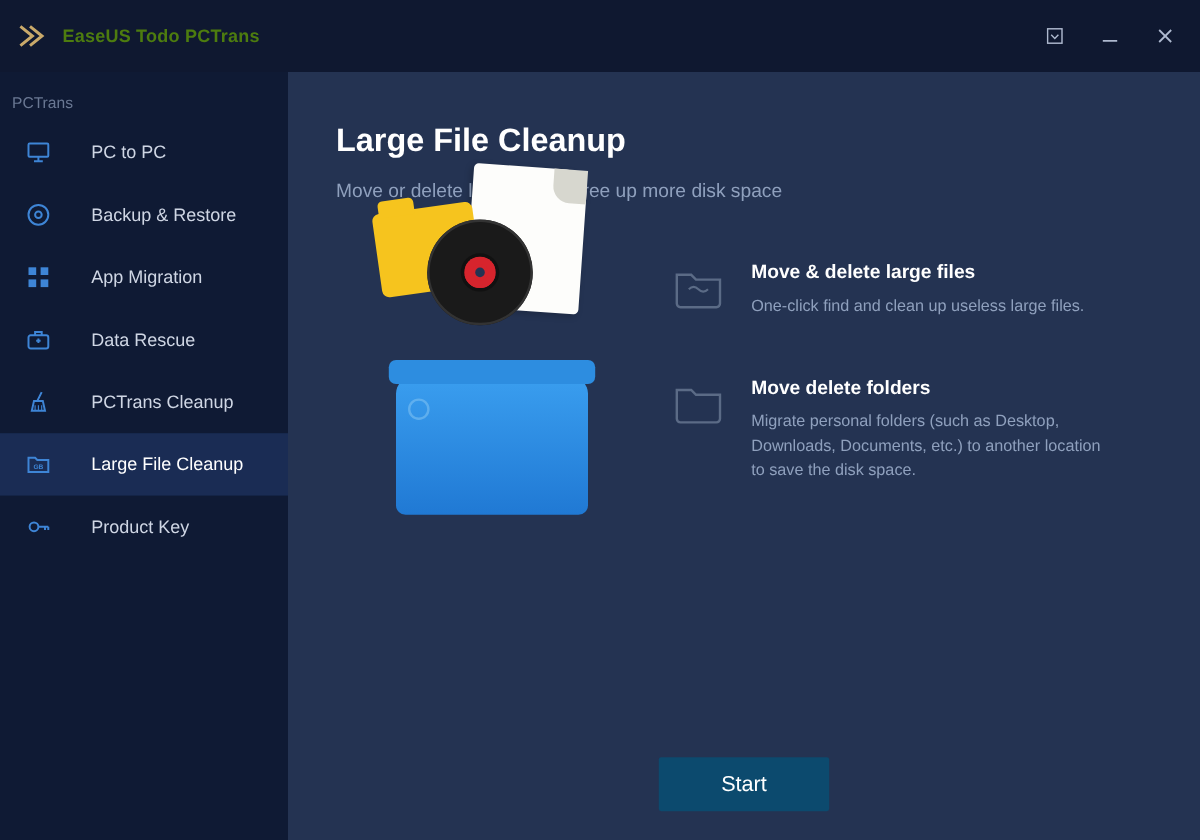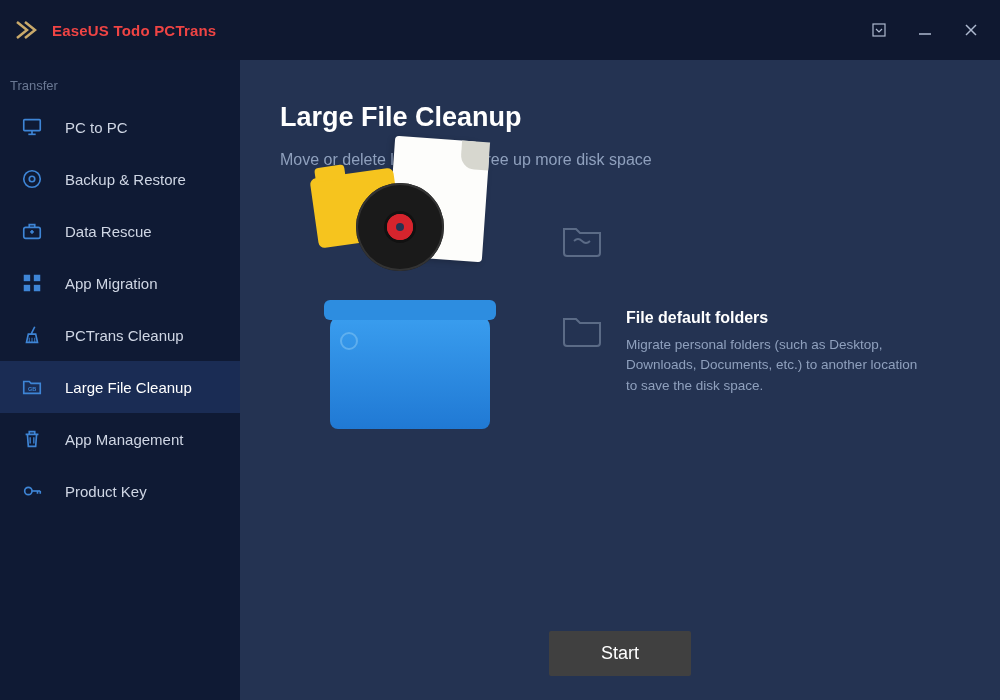--- a/index.html
+++ b/index.html
@@ -1,40 +1,40 @@
 <!DOCTYPE html>
 <html><head>
 <meta charset="utf-8">
 <style>
   * { margin: 0; padding: 0; box-sizing: border-box; font-family: "Segoe UI", -apple-system, sans-serif; }
   body { width: 1000px; height: 700px; background: #1a2540; overflow: hidden; color: #c9d1e0; }
   .titlebar { height: 60px; display: flex; align-items: center; padding: 0 14px; background: #0f1830; }
   .logo { display: flex; align-items: center; gap: 10px; }
   .logo-mark { width: 28px; height: 28px; display: flex; align-items: center; justify-content: center; }
-  .app-title { color: #ef4444; font-size: 15px; font-weight: 600; letter-spacing: .2px; }
+  .app-title { color: #4d7c0f; font-size: 15px; font-weight: 600; letter-spacing: .2px; }
   .win-controls { margin-left: auto; display: flex; gap: 28px; align-items: center; padding-right: 6px; }
   .win-btn { width: 18px; height: 18px; display: flex; align-items: center; justify-content: center; cursor: pointer; color: #aeb9cf; }
   .app-body { display: flex; height: calc(700px - 60px); }
   .sidebar { width: 240px; background: #0f1a34; padding-top: 6px; }
   .section-label { font-size: 13px; color: #6a7893; padding: 12px 10px 8px 10px; }
-  .nav-item { display: flex; align-items: center; gap: 21px; padding: 14px 20px; font-size: 15px; color: #cfd6e4; cursor: pointer; }
+  .nav-item { display: flex; align-items: center; gap: 32px; padding: 14px 20px; font-size: 15px; color: #cfd6e4; cursor: pointer; }
   .nav-item.selected { background: #1a2c54; color: #ffffff; }
   .nav-icon { width: 24px; height: 24px; display: flex; align-items: center; justify-content: center; color: #3e85d6; flex-shrink: 0; }
   .main { flex: 1; background: #243352; padding: 42px 40px 0 40px; display: flex; flex-direction: column; }
   .page-title { font-size: 27px; font-weight: 600; color: #ffffff; margin-bottom: 18px; }
   .page-subtitle { font-size: 16px; color: #8fa0bd; margin-bottom: 40px; }
   .content-row { display: flex; gap: 50px; align-items: flex-start; }
   .illus { width: 200px; height: 210px; flex-shrink: 0; position: relative; margin-left: 30px; margin-top: 10px;}
   .features { flex: 1; display: flex; flex-direction: column; gap: 50px; padding-top: 10px;}
   .feature { display: flex; gap: 22px; align-items: flex-start; }
   .feat-icon { width: 44px; height: 40px; flex-shrink: 0; display:flex; align-items:center; justify-content:center;}
   .feat-title { font-size: 16px; font-weight: 600; color: #ffffff; margin-bottom: 8px; }
   .feat-desc { font-size: 13.5px; color: #8fa0bd; line-height: 1.5; max-width: 300px;}
   .start-row { display:flex; justify-content:center; margin-top: auto; margin-bottom: 24px;}
-  .start-btn { background: #404040; color: #fff; font-size: 18px; font-weight: 500; border: none; padding: 12px 52px; border-radius: 2px; cursor: pointer; }
+  .start-btn { background: #0c4a6e; color: #fff; font-size: 18px; font-weight: 500; border: none; padding: 12px 52px; border-radius: 2px; cursor: pointer; }
   
   .box { position:absolute; left:20px; bottom:0; width:160px; height:115px; background: linear-gradient(180deg,#3a9eef,#2079d4); border-radius: 14px 14px 8px 8px; }
   .box::before { content:""; position:absolute; top:-14px; left:-6px; right:-6px; height:20px; background:#2d8de0; border-radius:6px;}
   .recycle { position:absolute; left:10px; top:18px; width:18px; height:18px; border:2px solid #7cc0f2; border-radius:50%; opacity:.6;}
   .paper { position:absolute; right:24px; top:-80px; width:95px; height:120px; background:#fdfdfb; border-radius:4px 18px 4px 4px; transform:rotate(4deg); box-shadow: -2px 2px 6px rgba(0,0,0,.2);}
   .paper::after{content:"";position:absolute;top:0;right:0;width:28px;height:28px;background:#d7d7cf;border-radius:0 0 0 14px;}
   .folder { position:absolute; left:4px; top:-46px; width:84px; height:70px; background:#f6c41e; border-radius:6px; transform:rotate(-8deg);}
   .folder::before{content:"";position:absolute;top:-10px;left:6px;width:30px;height:14px;background:#f6c41e;border-radius:4px 4px 0 0;}
   .disc { position:absolute; left:46px; top:-36px; width:88px; height:88px; background:#1a1a1a; border-radius:50%; box-shadow: inset 0 0 0 2px #333;}
   .disc::after{content:"";position:absolute;top:50%;left:50%;width:26px;height:26px;background:#d6242d;border-radius:50%;transform:translate(-50%,-50%);box-shadow: inset 0 0 0 6px #d6242d, 0 0 0 3px #111;}
@@ -70,67 +70,67 @@
           <line x1="2" y1="2" x2="12" y2="12" stroke="#aeb9cf" stroke-width="1.5"></line>
           <line x1="12" y1="2" x2="2" y2="12" stroke="#aeb9cf" stroke-width="1.5"></line>
         </svg>
     </span>
   </div>
 </div>
 
 <div class="app-body">
   <div class="sidebar">
 
-    <div class="section-label">Transfer</div>
+    <div class="section-label">PCTrans</div>
 
     <div class="nav-item">
       <span class="nav-icon">
         <svg width="22" height="22" viewBox="0 0 24 24">
             <rect x="3" y="4" width="18" height="12" rx="1" fill="none" stroke="#3e85d6" stroke-width="1.8"></rect>
             <line x1="8" y1="20" x2="16" y2="20" stroke="#3e85d6" stroke-width="1.8"></line>
             <line x1="12" y1="16" x2="12" y2="20" stroke="#3e85d6" stroke-width="1.8"></line>
           </svg>
       </span>
       <span>PC to PC</span>
     </div>
 
     <div class="nav-item">
       <span class="nav-icon">
         <svg width="22" height="22" viewBox="0 0 24 24">
             <circle cx="12" cy="12" r="9" fill="none" stroke="#3e85d6" stroke-width="1.8"></circle>
             <circle cx="12" cy="12" r="3" fill="none" stroke="#3e85d6" stroke-width="1.8"></circle>
           </svg>
       </span>
       <span>Backup &amp; Restore</span>
+    </div>
+
+    <div class="nav-item">
+      <span class="nav-icon">
+        <svg width="22" height="22" viewBox="0 0 24 24">
+            <rect x="3" y="3" width="7" height="7" fill="#3e85d6"></rect>
+            <rect x="14" y="3" width="7" height="7" fill="#3e85d6"></rect>
+            <rect x="3" y="14" width="7" height="7" fill="#3e85d6"></rect>
+            <rect x="14" y="14" width="7" height="7" fill="#3e85d6"></rect>
+          </svg>
+      </span>
+      <span>App Migration</span>
     </div>
 
     <div class="nav-item">
       <span class="nav-icon">
         <svg width="22" height="22" viewBox="0 0 24 24">
             <rect x="3" y="8" width="18" height="12" rx="2" fill="none" stroke="#3e85d6" stroke-width="1.8"></rect>
             <path d="M9 8 V5 h6 v3" fill="none" stroke="#3e85d6" stroke-width="1.8"></path>
             <line x1="10" y1="13" x2="14" y2="13" stroke="#3e85d6" stroke-width="1.8"></line>
             <line x1="12" y1="11" x2="12" y2="15" stroke="#3e85d6" stroke-width="1.8"></line>
           </svg>
       </span>
       <span>Data Rescue</span>
     </div>
 
-    <div class="nav-item">
-      <span class="nav-icon">
-        <svg width="22" height="22" viewBox="0 0 24 24">
-            <rect x="3" y="3" width="7" height="7" fill="#3e85d6"></rect>
-            <rect x="14" y="3" width="7" height="7" fill="#3e85d6"></rect>
-            <rect x="3" y="14" width="7" height="7" fill="#3e85d6"></rect>
-            <rect x="14" y="14" width="7" height="7" fill="#3e85d6"></rect>
-          </svg>
-      </span>
-      <span>App Migration</span>
-    </div>
-
 
     <div class="nav-item">
       <span class="nav-icon">
         <svg width="22" height="22" viewBox="0 0 24 24">
             <path d="M15 3 L11 11 M8 11 h8 l2 9 H6 z" fill="none" stroke="#3e85d6" stroke-width="1.8"></path>
             <line x1="9" y1="15" x2="9" y2="20" stroke="#3e85d6" stroke-width="1"></line>
             <line x1="12" y1="15" x2="12" y2="20" stroke="#3e85d6" stroke-width="1"></line>
             <line x1="15" y1="15" x2="15" y2="20" stroke="#3e85d6" stroke-width="1"></line>
           </svg>
       </span>
@@ -140,30 +140,20 @@
     <div class="nav-item selected">
       <span class="nav-icon">
         <svg width="22" height="22" viewBox="0 0 24 24">
             <path d="M3 6 h6 l2 2 h10 v11 H3 z" fill="none" stroke="#3e85d6" stroke-width="1.8"></path>
             <text x="12" y="16" font-size="6" fill="#3e85d6" text-anchor="middle" font-weight="bold">GB</text>
           </svg>
       </span>
       <span>Large File Cleanup</span>
     </div>
 
-    <div class="nav-item">
-      <span class="nav-icon">
-        <svg width="22" height="22" viewBox="0 0 24 24">
-            <path d="M5 7 h14 M9 7 V4 h6 v3 M7 7 l1 13 h8 l1-13" fill="none" stroke="#3e85d6" stroke-width="1.8"></path>
-            <line x1="10" y1="10" x2="10" y2="17" stroke="#3e85d6" stroke-width="1.4"></line>
-            <line x1="14" y1="10" x2="14" y2="17" stroke="#3e85d6" stroke-width="1.4"></line>
-          </svg>
-      </span>
-      <span>App Management</span>
-    </div>
 
 
     <div class="nav-item">
       <span class="nav-icon">
         <svg width="22" height="22" viewBox="0 0 24 24">
             <circle cx="8" cy="12" r="4" fill="none" stroke="#3e85d6" stroke-width="1.8"></circle>
             <line x1="12" y1="12" x2="21" y2="12" stroke="#3e85d6" stroke-width="1.8"></line>
             <line x1="18" y1="12" x2="18" y2="15" stroke="#3e85d6" stroke-width="1.8"></line>
             <line x1="21" y1="12" x2="21" y2="15" stroke="#3e85d6" stroke-width="1.8"></line>
           </svg>
@@ -190,30 +180,34 @@
       </div>
 
       <div class="features">
         <div class="feature">
           <span class="feat-icon">
             <svg width="44" height="40" viewBox="0 0 44 40">
                 <path d="M4 10 h12 l4 4 h20 v20 a3 3 0 0 1 -3 3 H7 a3 3 0 0 1 -3 -3 z" fill="none" stroke="#5b6b86" stroke-width="2"></path>
                 <path d="M14 22 q4 -4 8 0 q4 4 8 0" fill="none" stroke="#5b6b86" stroke-width="1.8"></path>
               </svg>
           </span>
+          <div>
+            <div class="feat-title">Move &amp; delete large files</div>
+            <div class="feat-desc">One-click find and clean up useless large files.</div>
+          </div>
         </div>
 
         <div class="feature">
           <span class="feat-icon">
             <svg width="44" height="40" viewBox="0 0 44 40">
                 <path d="M4 10 h12 l4 4 h20 v20 a3 3 0 0 1 -3 3 H7 a3 3 0 0 1 -3 -3 z" fill="none" stroke="#5b6b86" stroke-width="2"></path>
               </svg>
           </span>
           <div>
-            <div class="feat-title">File default folders</div>
+            <div class="feat-title">Move delete folders</div>
             <div class="feat-desc">Migrate personal folders (such as Desktop, Downloads, Documents, etc.) to another location to save the disk space.</div>
           </div>
         </div>
       </div>
     </div>
 
     <div class="start-row">
       <button class="start-btn">Start</button>
     </div>
   </div>

